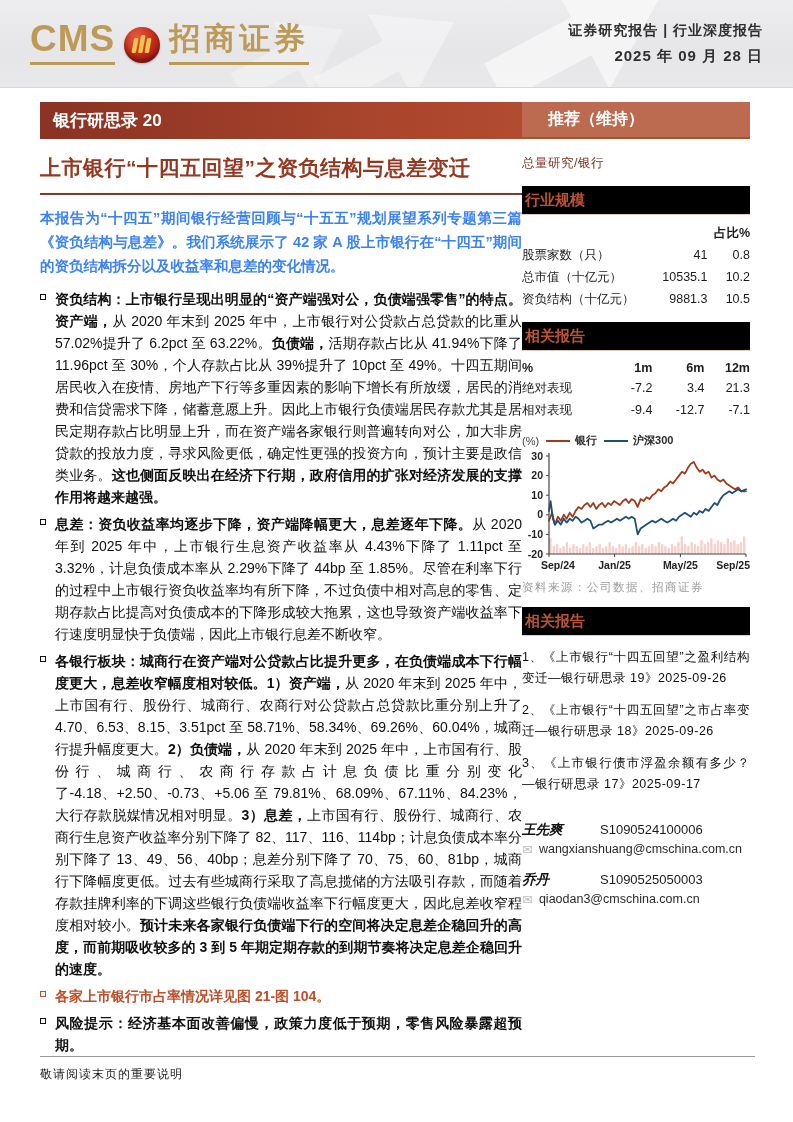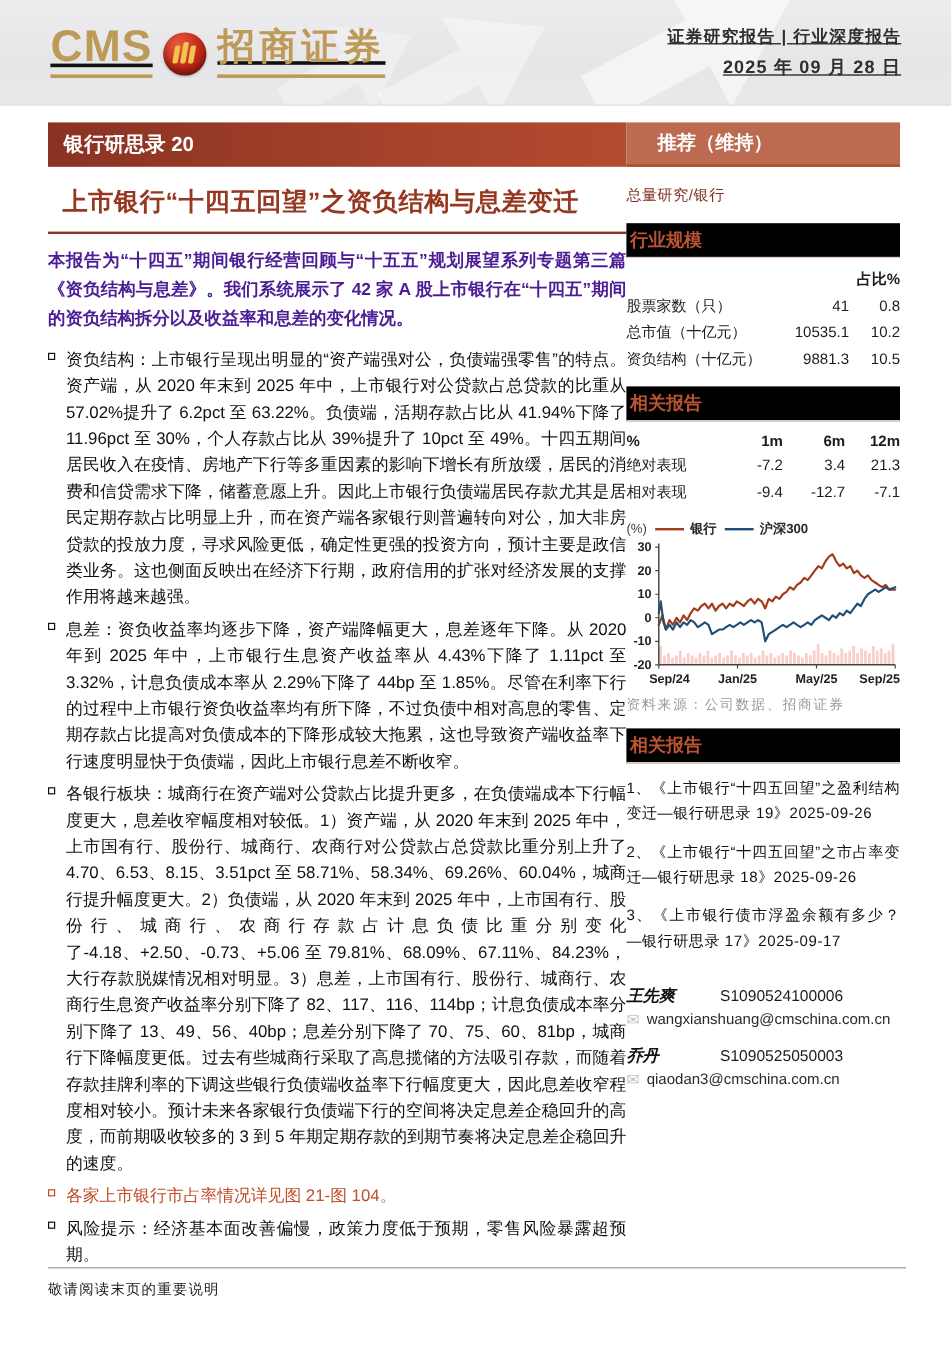--- a/index.html
+++ b/index.html
@@ -1,48 +1,48 @@
 <!DOCTYPE html>
 <html><head>
 <meta charset="utf-8">
 <style>
   html,body{margin:0;padding:0;background:#fff;}
   body{font-family:"Liberation Sans","DejaVu Sans",sans-serif;color:#111;}
   .page{width:793px;height:1122px;box-sizing:border-box;position:relative;background:#fff;display:flex;flex-direction:column;overflow:hidden;}
 
   
-  .masthead{height:88px;flex:0 0 88px;background:linear-gradient(180deg,#ededef 0%,#e6e6e9 60%,#e9e9eb 100%);border-bottom:1px solid #d8d8db;position:relative;overflow:hidden;display:flex;align-items:center;justify-content:space-between;padding:0 42px;box-sizing:border-box;text-decoration:underline;}
+  .masthead{height:88px;flex:0 0 88px;background:linear-gradient(180deg,#ededef 0%,#e6e6e9 60%,#e9e9eb 100%);border-bottom:1px solid #d8d8db;position:relative;overflow:hidden;display:flex;align-items:center;justify-content:space-between;padding:0 30px;box-sizing:border-box;}
   .mast-arrow{position:absolute;background:rgba(255,255,255,.55);clip-path:polygon(0 68%,52% 68%,52% 100%,100% 50%,52% 0,52% 32%,0 32%);}
   .arrow-a{width:190px;height:120px;right:120px;top:-22px;transform:rotate(-28deg);}
   .arrow-b{width:150px;height:95px;right:330px;top:10px;transform:rotate(-28deg);background:rgba(255,255,255,.38);}
   .arrow-c{width:120px;height:80px;left:230px;top:18px;transform:rotate(-28deg);background:rgba(255,255,255,.3);}
   .logo{display:flex;align-items:flex-end;gap:9px;position:relative;z-index:2;}
   .logo-cms{font-size:37px;font-weight:bold;color:#bd9a58;line-height:.9;border-bottom:3px solid #bd9a58;padding-bottom:6px;letter-spacing:1px;}
   .logo-badge{width:36px;height:36px;border-radius:50%;background:radial-gradient(circle at 35% 28%,#e85a40 0%,#c02818 55%,#8f1410 100%);box-shadow:inset 0 -4px 5px rgba(0,0,0,.35),0 1px 2px rgba(0,0,0,.25);margin-bottom:2px;flex:0 0 auto;}
   .logo-cn{font-size:31px;font-weight:bold;color:#bd9a58;line-height:1;border-bottom:3px solid #bd9a58;padding-bottom:8px;letter-spacing:4px;}
   .head-right{text-align:right;position:relative;z-index:2;color:#2e2e2e;}
   .head-type{font-size:14px;font-weight:bold;letter-spacing:1px;}
   .head-date{font-size:15px;font-weight:bold;margin-top:7px;letter-spacing:1px;}
 
   
   .columns{display:flex;padding:14px 20px 0 40px;flex:1 1 auto;box-sizing:border-box;}
   .main-col{width:482px;flex:0 0 482px;}
   .side-col{width:228px;flex:0 0 228px;}
 
   
   .banner{height:37px;background:linear-gradient(90deg,#8a3223 0%,#a9452c 70%,#b24c30 100%);color:#fff;font-size:17px;font-weight:bold;display:flex;align-items:center;padding:0 13px;box-sizing:border-box;}
-  .title{color:#96371f;font-size:21px;font-weight:bold;margin:15px 12px 11px;letter-spacing:.5px;}
+  .title{color:#96371f;font-size:21px;font-weight:bold;margin:15px 0 11px;letter-spacing:.5px;}
   .rule{border:0;border-top:2px solid #8d3524;margin:0 0 11px;}
-  .intro{color:#4c1d95;font-weight:bold;font-size:14.5px;line-height:24px;text-align:justify;margin:0 0 10px;}
+  .intro{color:#3b82f6;font-weight:bold;font-size:14.5px;line-height:24px;text-align:justify;margin:0 0 10px;}
   ul.bullets{list-style:none;margin:0;padding:0;font-size:14px;line-height:22px;text-align:justify;color:#101010;}
   ul.bullets li{position:relative;padding-left:15px;margin-top:5px;}
   ul.bullets li .sq{position:absolute;left:0;top:6px;width:6px;height:6px;border:1.4px solid #101010;box-sizing:border-box;}
   ul.bullets li.accent{color:#bf4e28;}
   ul.bullets li.accent .sq{border-color:#bf4e28;}
-  ul.bullets .b{font-weight:normal;}
+  ul.bullets .b{font-weight:bold;}
 
   
   .rating{height:37px;background:#bc6a50;color:#fff;font-size:16px;font-weight:bold;display:flex;align-items:center;padding:0 26px;box-sizing:border-box;border-bottom:2px solid #a9502f;}
   .category{color:#7e2f1d;font-size:12.5px;margin:16px 0 14px;letter-spacing:.5px;}
   .s-head{background:#000000;color:#bc5433;font-size:15px;font-weight:bold;padding:5px 3px 4px;border-bottom:1px solid #e4cabd;margin-top:12px;}
   table.s-table{width:100%;border-collapse:collapse;font-size:12.5px;color:#1c1c1c;margin-top:7px;}
   table.s-table td,table.s-table th{padding:2.5px 0;font-weight:normal;}
   table.s-table th{font-weight:bold;}
   .t-r{text-align:right;}
   .t-l{text-align:left;}

